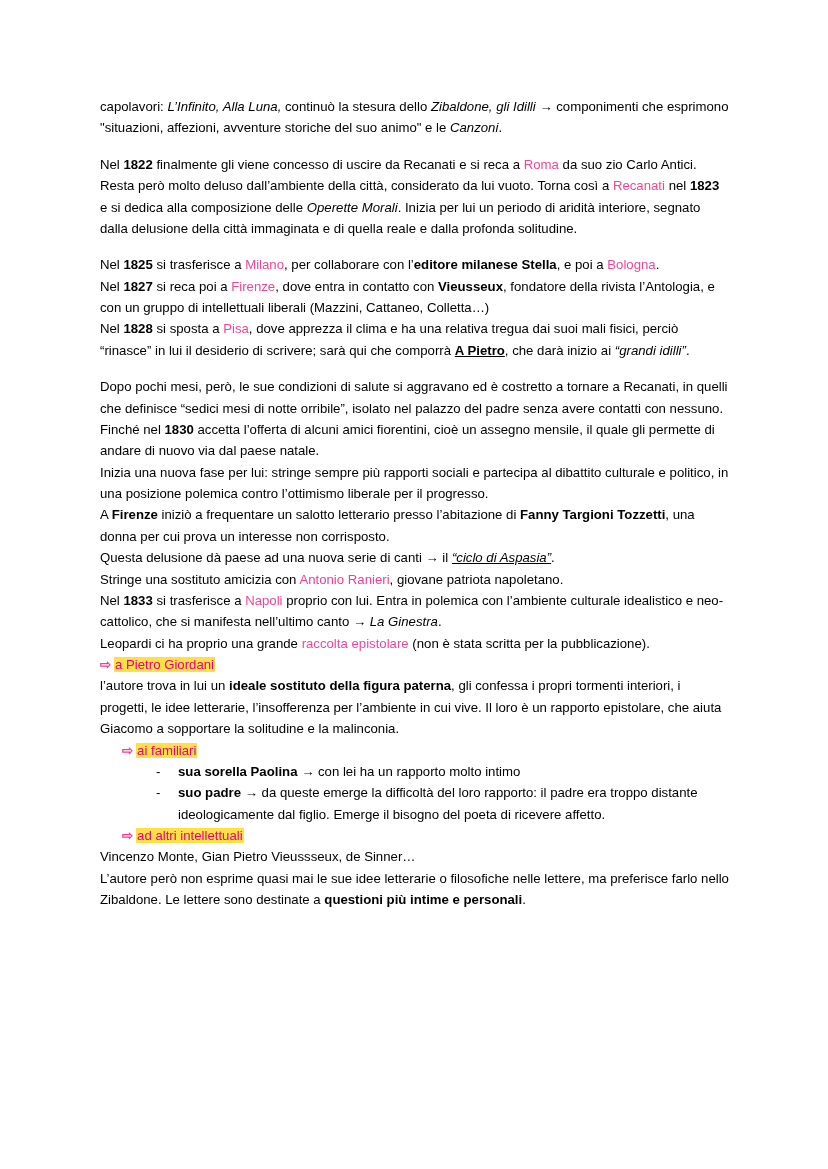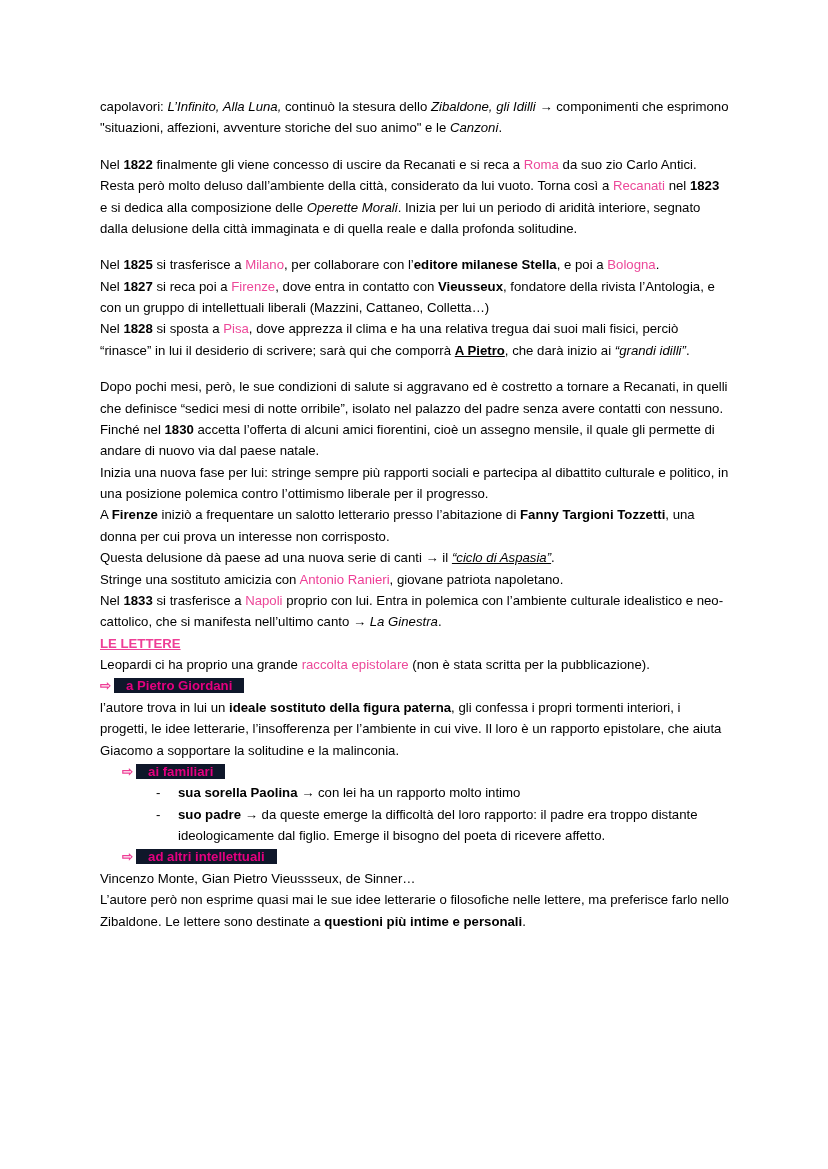--- a/index.html
+++ b/index.html
@@ -31,24 +31,24 @@
   }
   .tight {
     margin-bottom: 0;
   }
   .it { font-style: italic; }
   .b { font-weight: bold; margin-top: 40px; }
   .pink { color: #ec4899; font-weight: normal; }
   .pink-plain { color: #ee3e96; }
   .u { text-decoration: underline; }
   .hl {
-    background: #0f172a;
+    background: #fde047;
     color: #e4007f;
-    font-weight: bold;
-    padding: 0 12px;
+    font-weight: normal;
+    padding: 0 1px;
   }
   .section-title {
     color: #ee3e96;
     font-weight: bold;
     text-decoration: underline;
   }
   .bullet-arrow {
     color: #ee3e96;
     font-weight: bold;
     margin-right: 3px;
@@ -114,23 +114,20 @@
 
     <div class="tight">
       <span>Stringe una sostituto amicizia con </span><span class="pink-plain">Antonio Ranieri</span><span>, giovane patriota napoletano.</span>
     </div>
 
     <div class="tight">
       <span>Nel </span><span class="b">1833</span><span> si trasferisce a </span><span class="pink">Napoli</span><span> proprio con lui. Entra in polemica con l’ambiente culturale idealistico e neo-cattolico, che si manifesta nell’ultimo canto → </span><span class="it">La Ginestra</span><span>.</span>
     </div>
 
 
-    <div class="tight">
-      <span class="section-title">LE LETTERE</span>
-    </div>
 
     <div class="tight">
       <span>Leopardi ci ha proprio una grande </span><span class="pink">raccolta epistolare</span><span> (non è stata scritta per la pubblicazione).</span>
     </div>
 
     <div class="tight">
       <span class="bullet-arrow">⇨</span><span class="hl">a Pietro Giordani</span>
     </div>
 
     <div class="tight">

